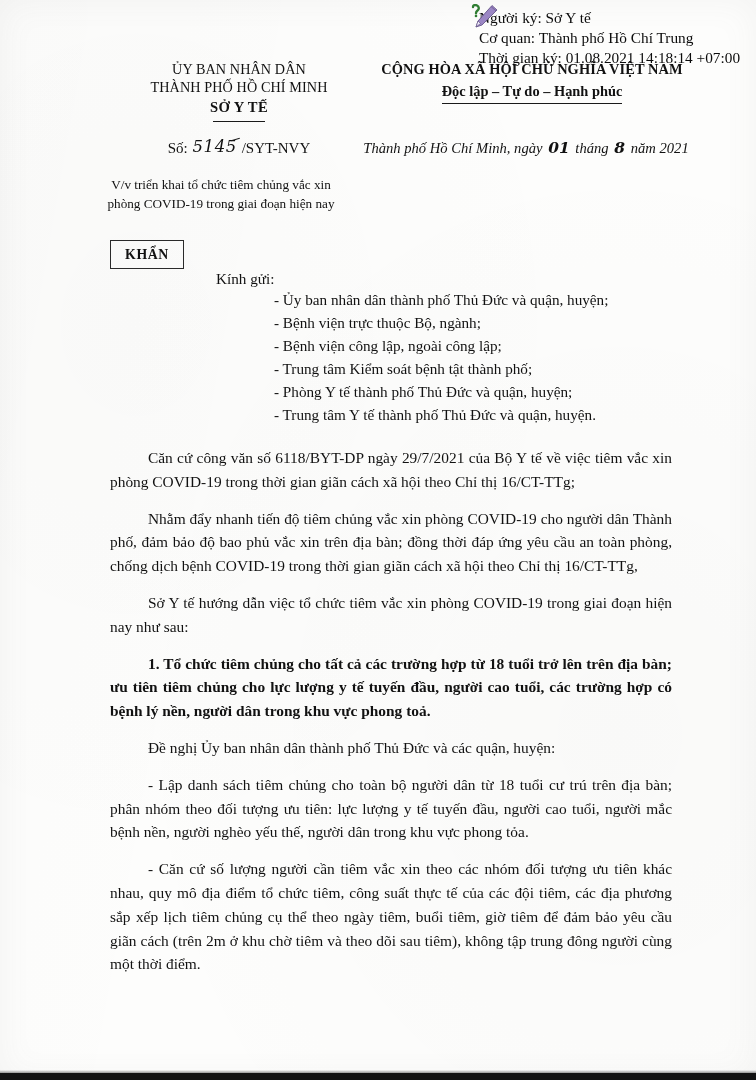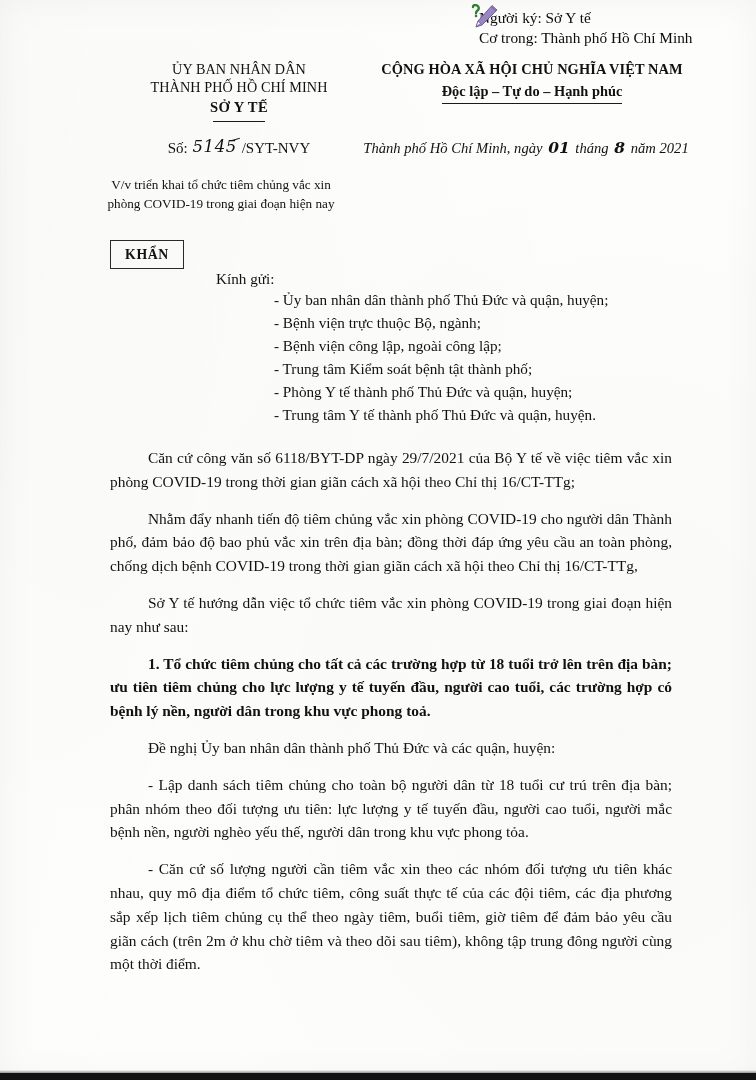--- a/index.html
+++ b/index.html
@@ -261,21 +261,22 @@
   <svg class="sig-stamp" viewBox="0 0 34 30">
     <path d="M3 3 C3 1, 5 0.5, 7 1.5 C9 2.5, 9.5 5, 7.5 6.5 C6.3 7.4, 6 8.2, 6 9.3" fill="none" stroke="#2f7d32" stroke-width="2.4" stroke-linecap="round"></path>
     <circle cx="6" cy="12" r="1.3" fill="#2f7d32"></circle>
     <path d="M22 1.5 L27 6 L12 21 L6 23 L8 17 Z" fill="#9b86c4" stroke="#5b4a80" stroke-width="0.8" stroke-linejoin="round"></path>
     <path d="M6 23 L8 17 L10.5 19.5 Z" fill="#efeaf7" stroke="#5b4a80" stroke-width="0.6"></path>
     <path d="M21 2.5 L26 7" stroke="#6f5d96" stroke-width="0.9"></path>
   </svg>
 
   <div class="sig-block">
     <div>Người ký: Sở Y tế</div>
-    <div>Cơ trong: Thành phố Hồ Chí Minh</div>
+    <div>Cơ quan: Thành phố Hồ Chí Trung</div>
+    <div>Thời gian ký: 01.08.2021 14:18:14 +07:00</div>
   </div>
 
   <div class="khan">KHẨN</div>
 
   <div class="kinhgui">Kính gửi:</div>
   <div class="recips">
     <div>- Ủy ban nhân dân thành phố Thủ Đức và quận, huyện;</div>
     <div>- Bệnh viện trực thuộc Bộ, ngành;</div>
     <div>- Bệnh viện công lập, ngoài công lập;</div>
     <div>- Trung tâm Kiểm soát bệnh tật thành phố;</div>

